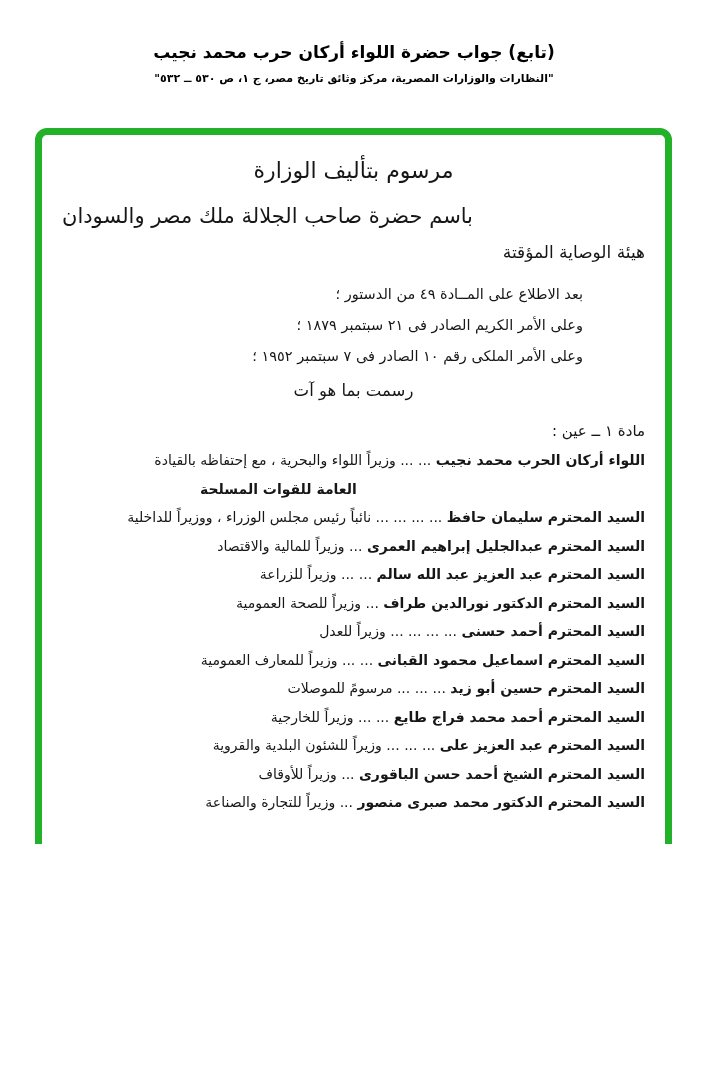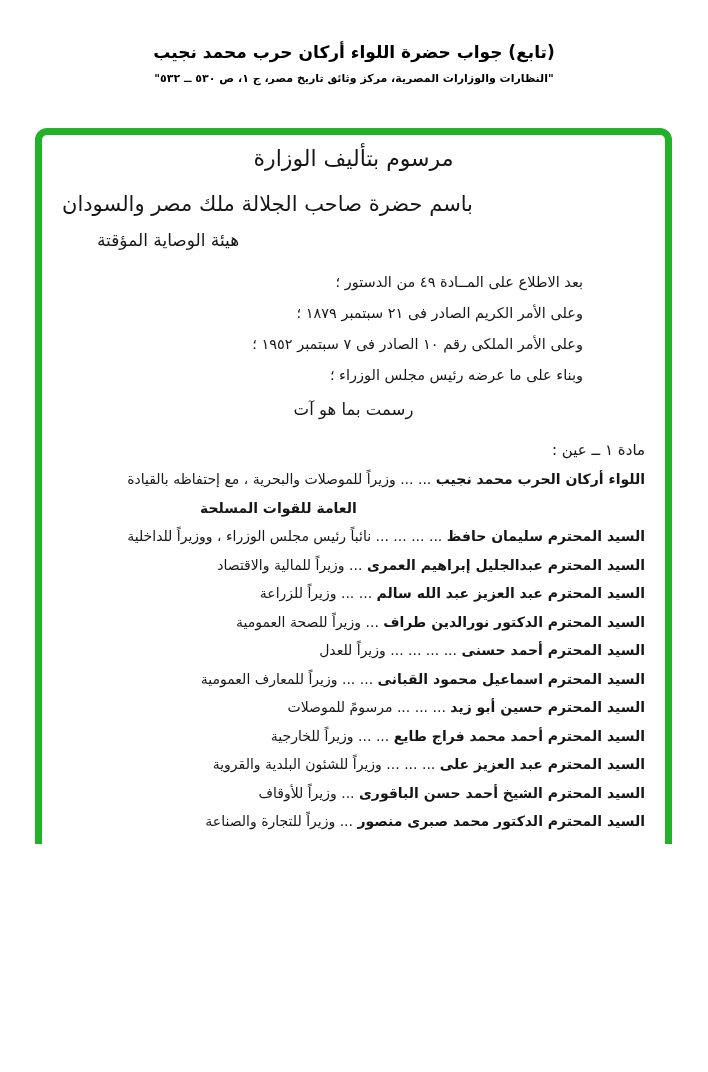--- a/index.html
+++ b/index.html
@@ -14,24 +14,24 @@
   
   .doc-header{position:absolute;top:42px;left:0;right:0;text-align:center;direction:rtl;}
   .doc-header-title{font-size:17px;font-weight:bold;color:#000;}
   .doc-header-source{font-size:11px;font-weight:bold;color:#000;margin-top:10px;letter-spacing:0.2px;}
   
   .decree-box{
     position:absolute;left:35px;top:128px;width:637px;height:878px;
     border:7px solid #22b128;border-radius:12px;box-sizing:border-box;
     background:#ffffff;
   }
-  .decree-content{direction:rtl;padding:8px 20px 0 20px;}
+  .decree-content{direction:rtl;padding:20px 20px 0 20px;}
   .decree-title{text-align:center;font-size:22px;line-height:32px;font-weight:500;}
   .invocation{text-align:left;font-size:21px;line-height:30px;margin-top:14px;}
-  .authority{text-align:left;font-size:17px;line-height:24px;margin-top:9px;padding-left:35px;font-weight:500;}
+  .authority{text-align:right;font-size:17px;line-height:24px;margin-top:9px;padding-left:35px;font-weight:500;}
   .preamble{margin-top:15px;padding-right:62px;}
   .preamble-line{font-size:14.5px;line-height:31px;}
   .enactment{text-align:center;font-size:16.5px;line-height:26px;margin-top:6px;font-weight:500;}
   .article-heading{font-size:15px;line-height:26px;margin-top:14px;}
   .rows{margin-top:2px;padding-left:10px;}
   .row{font-size:14px;line-height:28.5px;white-space:nowrap;}
   .row .name{font-weight:bold;}
   .row .dots{letter-spacing:1px;}
   .row-cont{font-size:14px;line-height:28.5px;text-align:left;padding-left:128px;font-weight:bold;}
   
@@ -50,31 +50,30 @@
   <div class="decree-box" style="border-color: rgb(34, 177, 40);">
     <div class="decree-content">
       <div class="decree-title">مرسوم بتأليف الوزارة</div>
       <div class="invocation">باسم حضرة صاحب الجلالة ملك مصر والسودان</div>
       <div class="authority">هيئة الوصاية المؤقتة</div>
 
       <div class="preamble">
         <div class="preamble-line">بعد الاطلاع على المــادة ٤٩ من الدستور ؛</div>
         <div class="preamble-line">وعلى الأمر الكريم الصادر فى ٢١ سبتمبر ١٨٧٩ ؛</div>
         <div class="preamble-line">وعلى الأمر الملكى رقم ١٠ الصادر فى ٧ سبتمبر ١٩٥٢ ؛</div>
-        <div class="preamble-line">وبناء على ما عرضه رئيس مجلس الوزراء ؛</div>
       </div>
 
       <div class="enactment">رسمت بما هو آت</div>
       <div class="article-heading">مادة ١ ــ عين :</div>
 
       <div class="rows">
         <div class="row">
           <span class="name">اللواء أركان الحرب محمد نجيب</span>
           <span class="dots">... ...</span>
-          <span class="post">وزيراً للموصلات والبحرية ، مع إحتفاظه بالقيادة</span>
+          <span class="post">وزيراً اللواء والبحرية ، مع إحتفاظه بالقيادة</span>
         </div>
         <div class="row-cont">العامة للقوات المسلحة</div>
 
         <div class="row">
           <span class="name">السيد المحترم سليمان حافظ</span>
           <span class="dots">... ... ... ...</span>
           <span class="post">نائباً رئيس مجلس الوزراء ، ووزيراً للداخلية</span>
         </div>
         <div class="row">
           <span class="name">السيد المحترم عبدالجليل إبراهيم العمرى</span>

